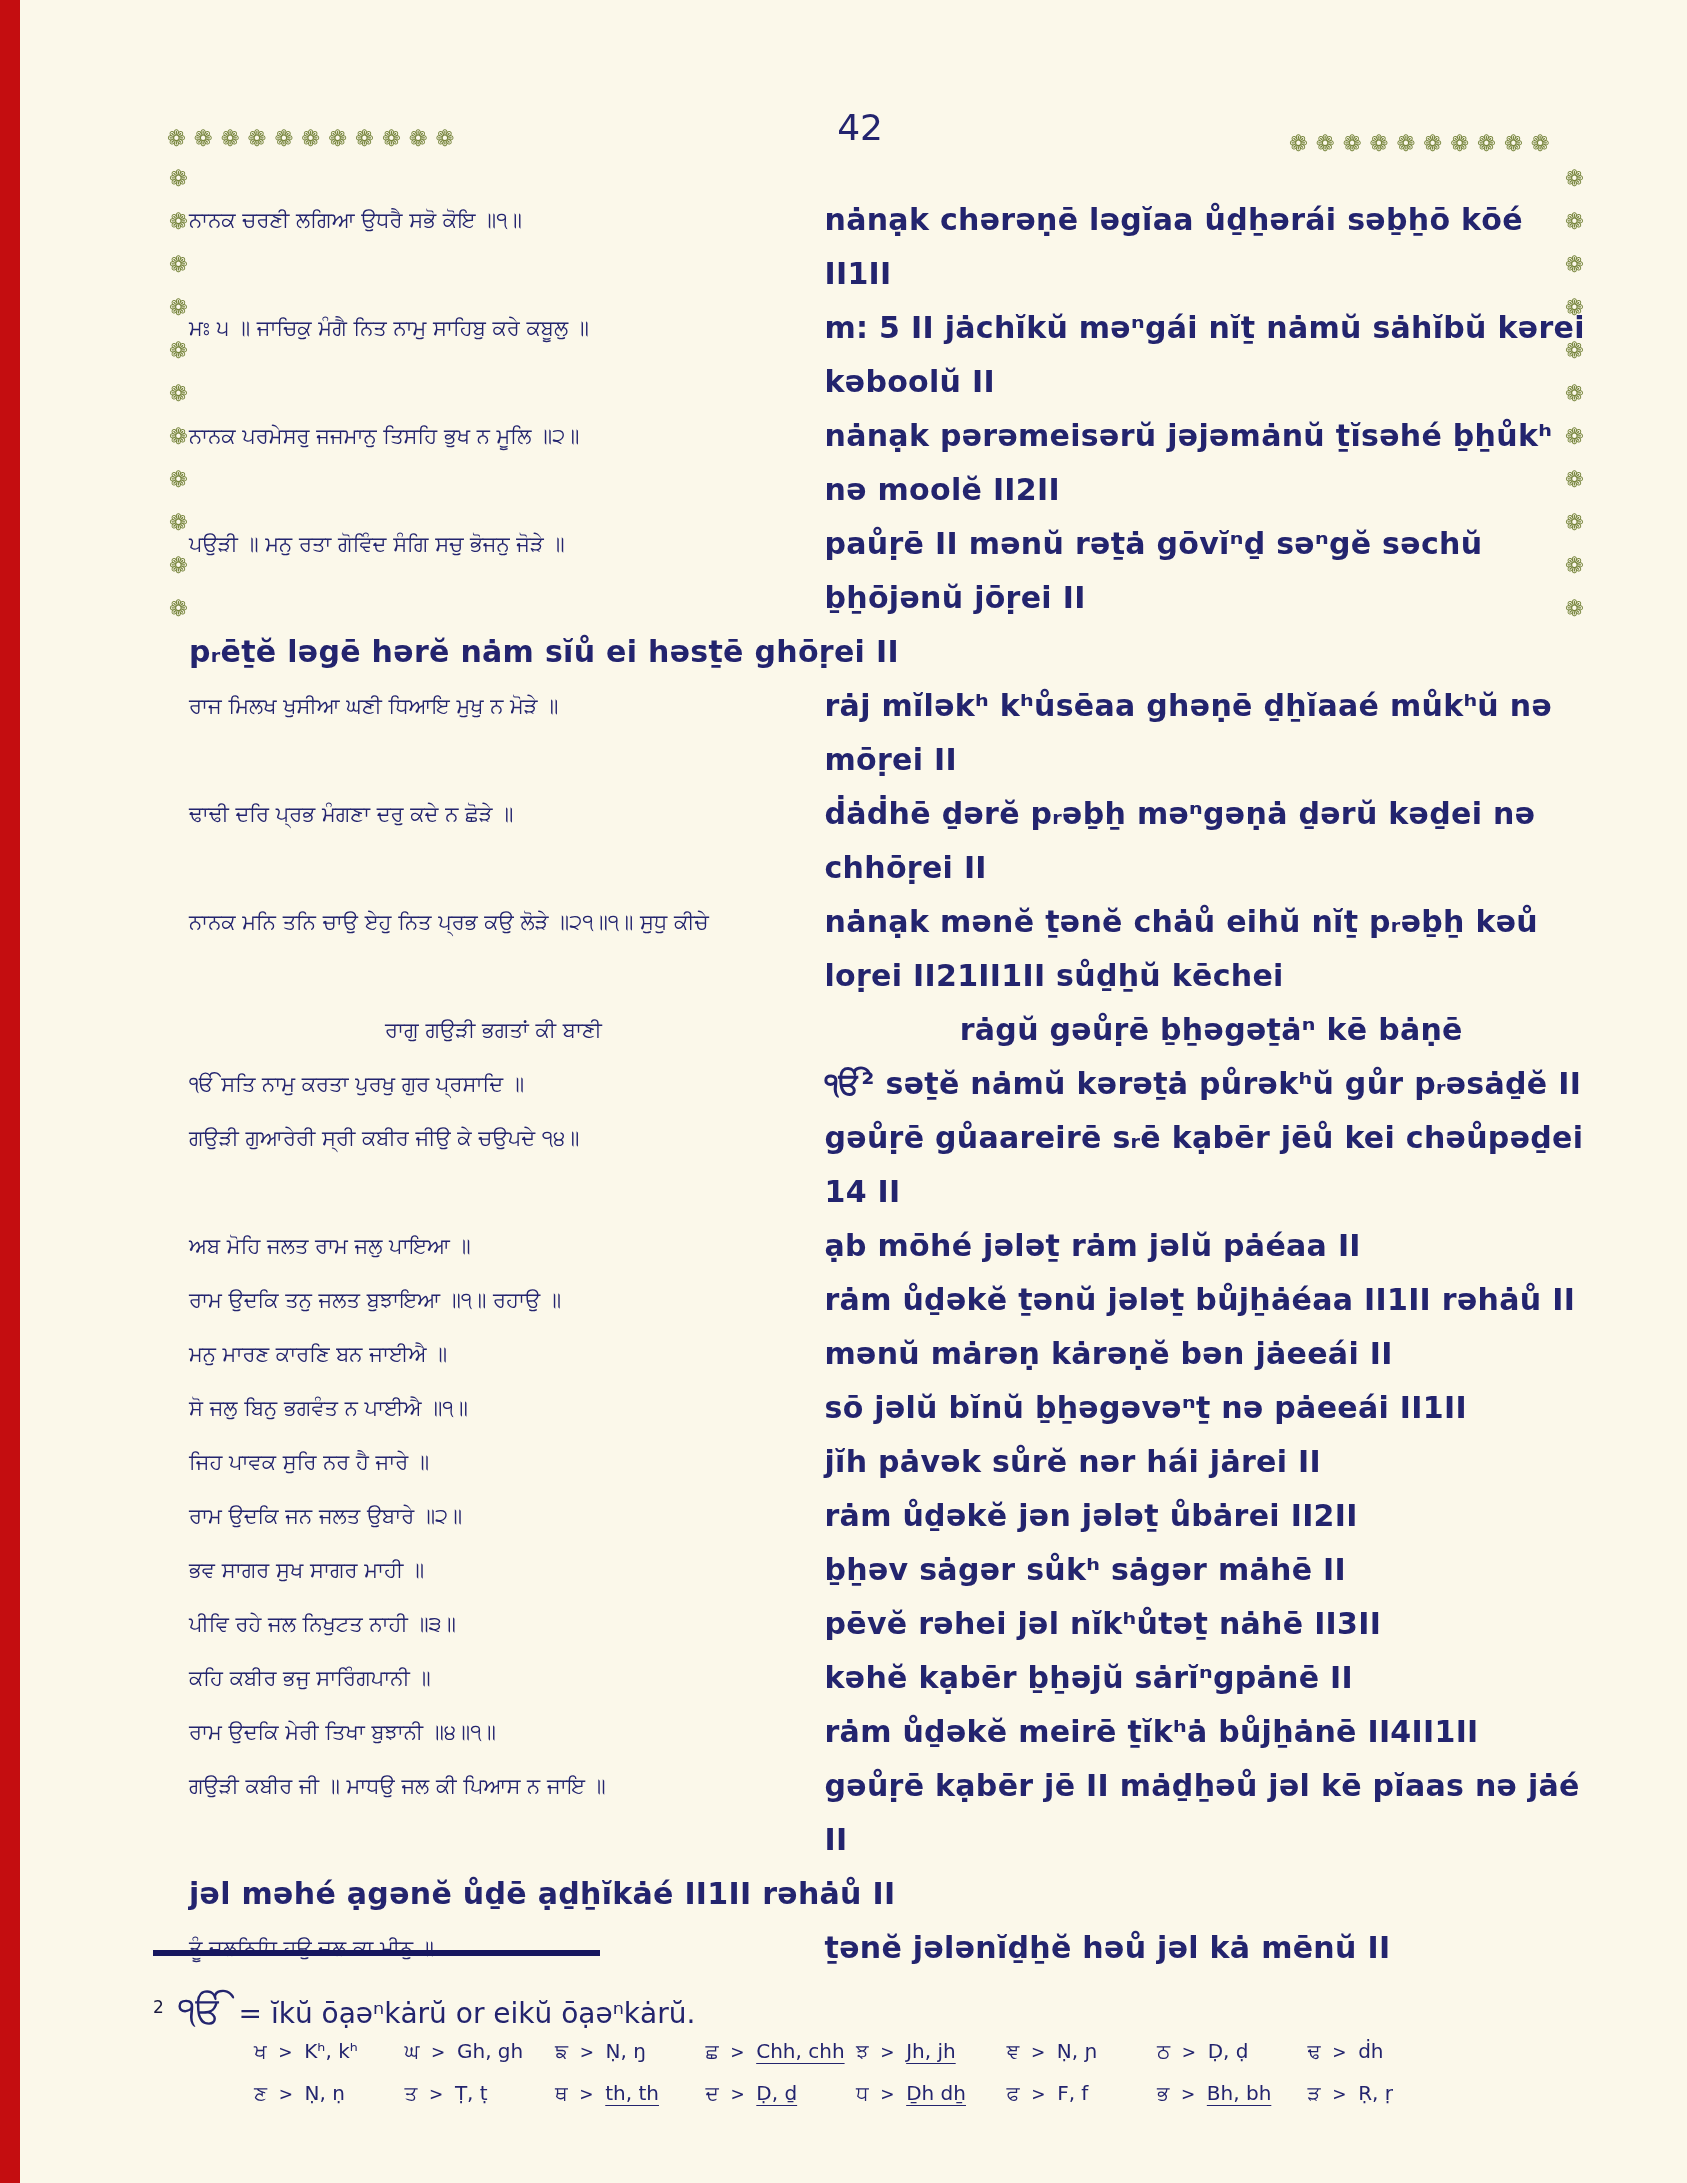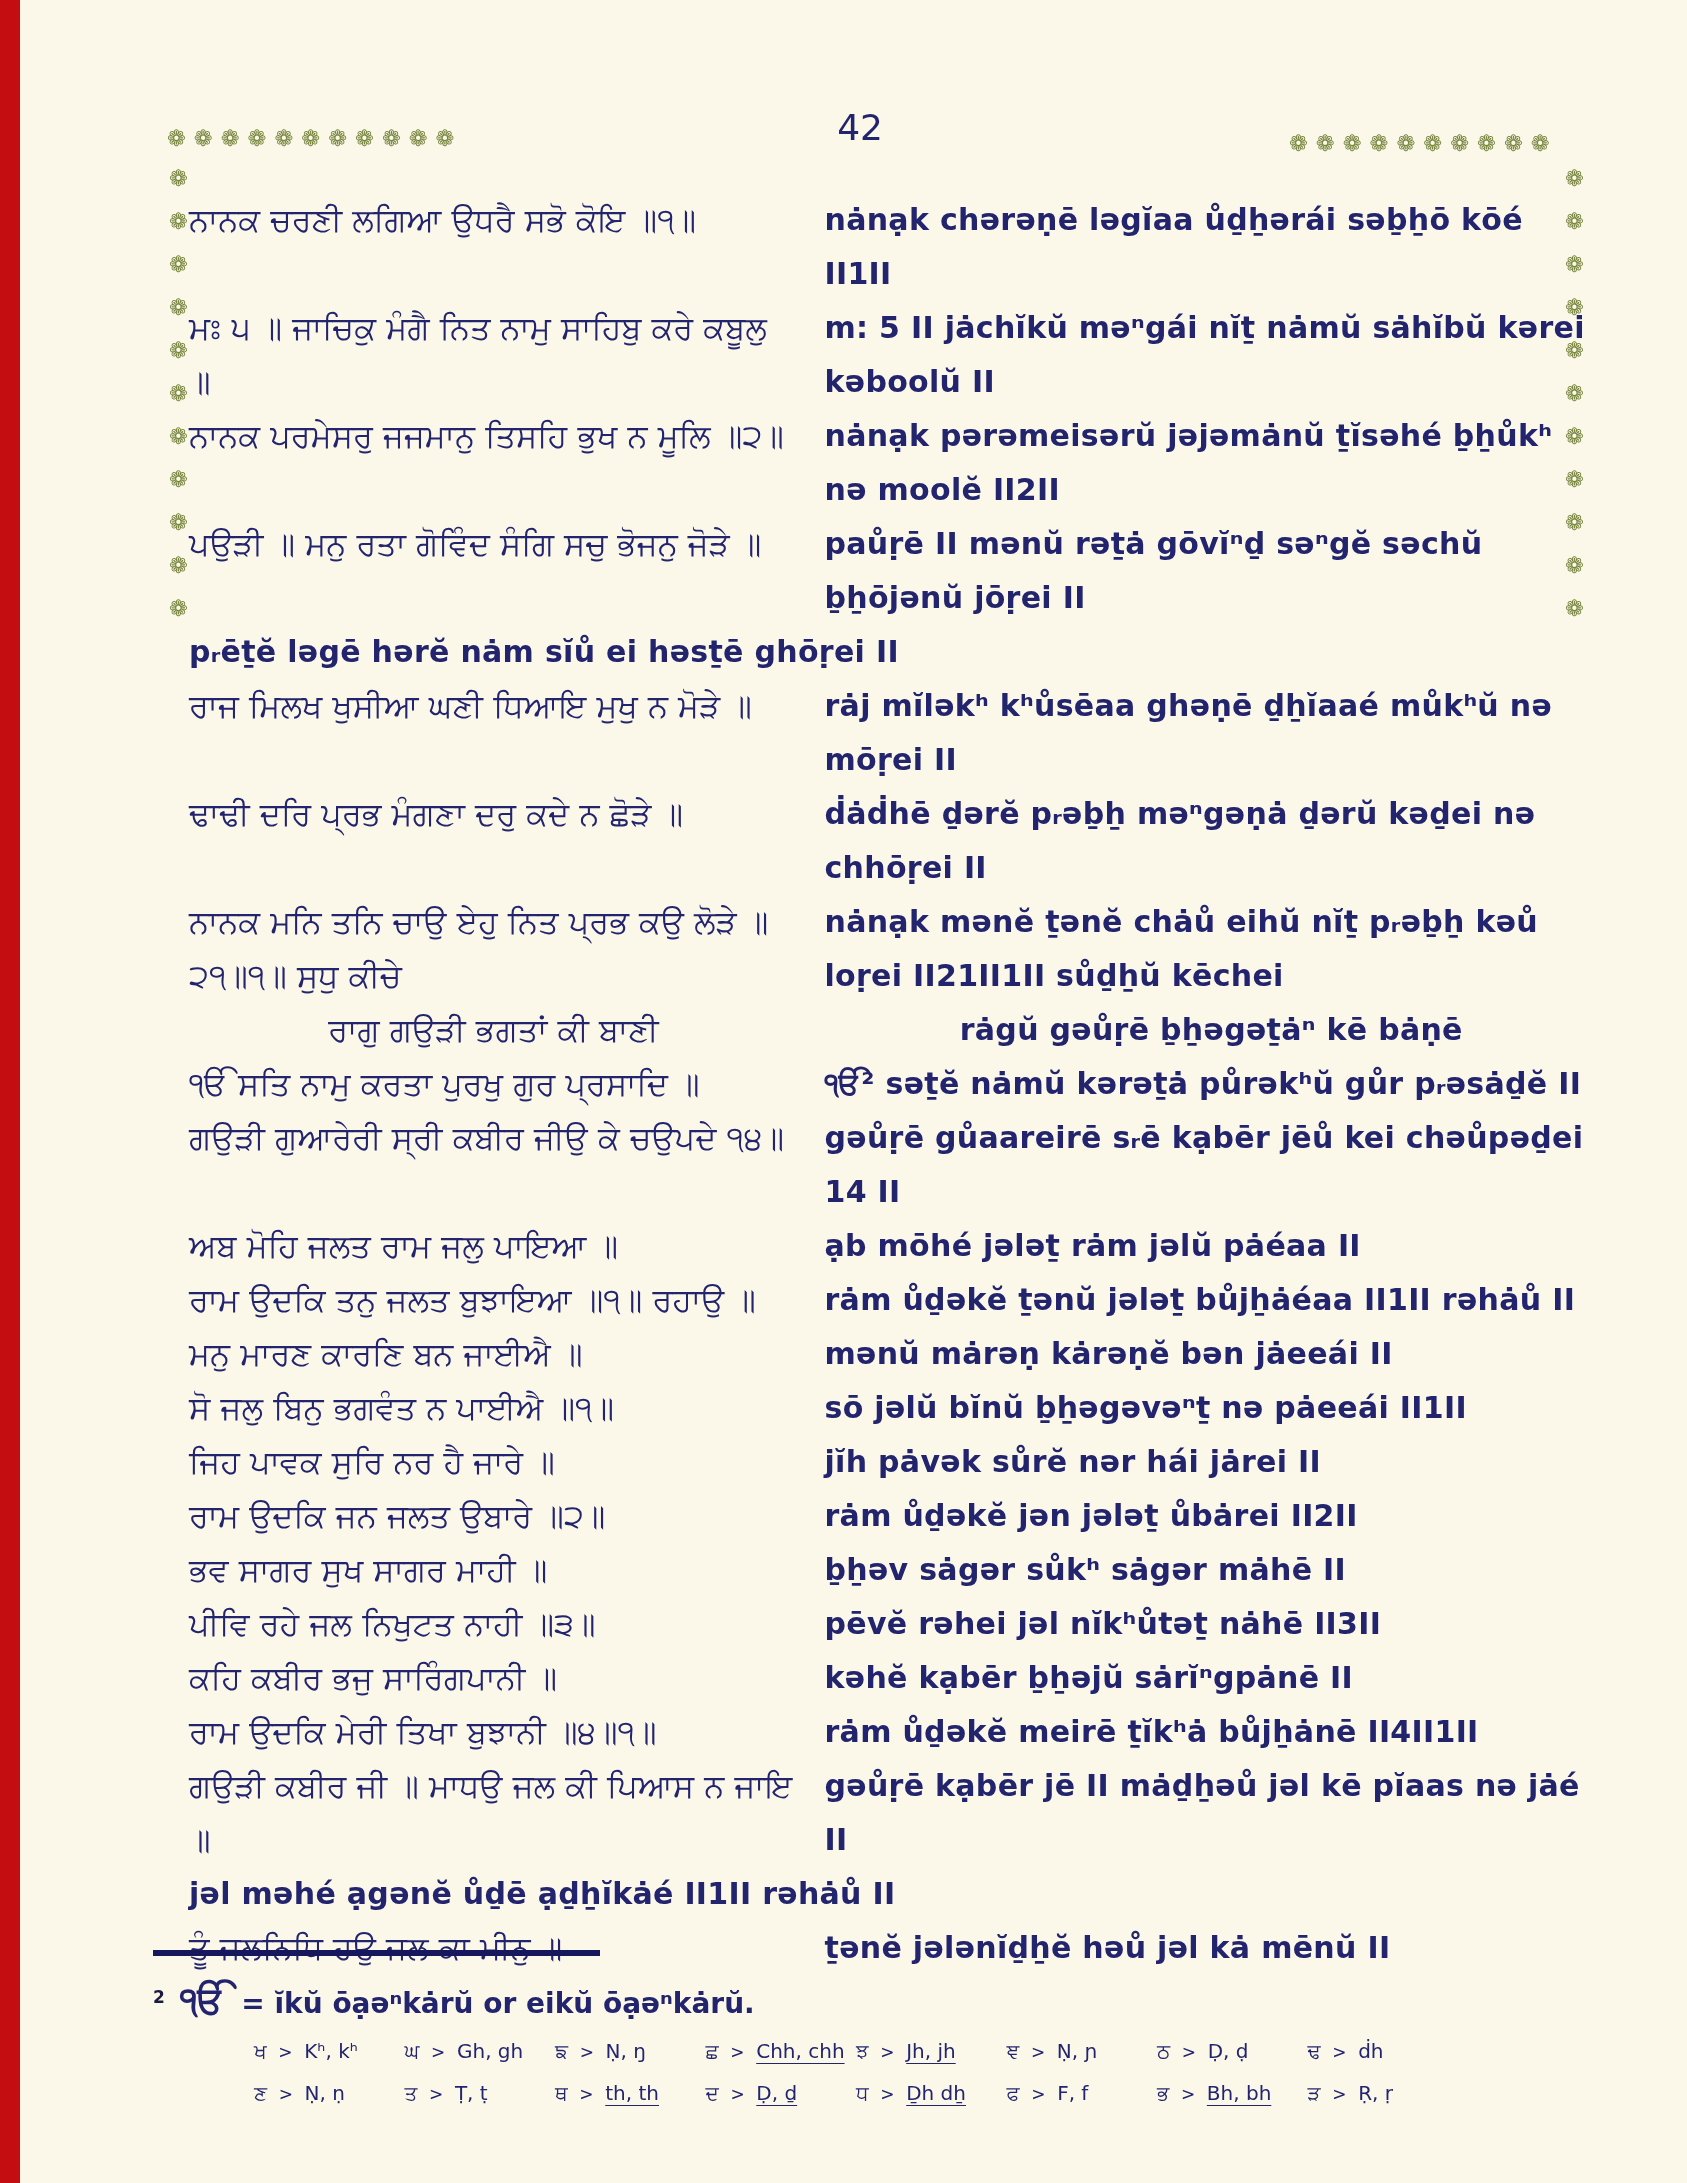--- a/index.html
+++ b/index.html
@@ -17,27 +17,27 @@
   .flower{color:#76843c;font-size:22.5px;line-height:22.5px;display:inline-block;}
   .orn-row{position:absolute;display:flex;gap:8px;}
   .orn-row-left{left:167px;top:127px;}
   .orn-row-right{left:1289px;top:132px;}
   .orn-col{position:absolute;display:flex;flex-direction:column;row-gap:20.5px;}
   .orn-col-left{left:169px;top:167px;}
   .orn-col-right{left:1565px;top:167px;}
   
   .content{position:absolute;left:189px;top:193px;width:1409px;}
   .row{display:flex;column-gap:26.5px;}
-  .g-cell{width:609px;font-size:32px;line-height:54px;color:#23246e;}
+  .g-cell{width:609px;font-size:21px;line-height:54px;color:#23246e;}
   .t-cell{flex:1;font-size:30px;line-height:54px;color:#23246e;letter-spacing:0.3px;font-weight:bold;}
   .f-center{text-align:center;}
   
   .footnote{position:absolute;left:153px;top:1950px;width:1422px;}
   .fn-rule{width:447px;height:6px;background:#17175e;}
-  .fn-line{margin-top:23px;font-size:28px;color:#23246e;font-weight:bold;}
+  .fn-line{margin-top:33px;font-size:28px;color:#23246e;}
   .fn-marker{font-size:17px;vertical-align:super;margin-right:5.3px;color:#1a1a40;}
   .ekonkar{font-size:37px;margin-right:6.6px;}
   .fn-table{position:absolute;left:101px;top:81px;width:1204px;
     display:flex;flex-wrap:wrap;}
   .fn-table .cell{width:12.5%;box-sizing:border-box;font-size:20px;line-height:41px;
     color:#23246e;white-space:nowrap;}
   .cell .arrow{margin:0 5.3px;font-size:17px;}
   .f-u{text-decoration:underline;text-underline-offset:4.6px;text-decoration-thickness:1.3px;}
 </style>
 </head>

